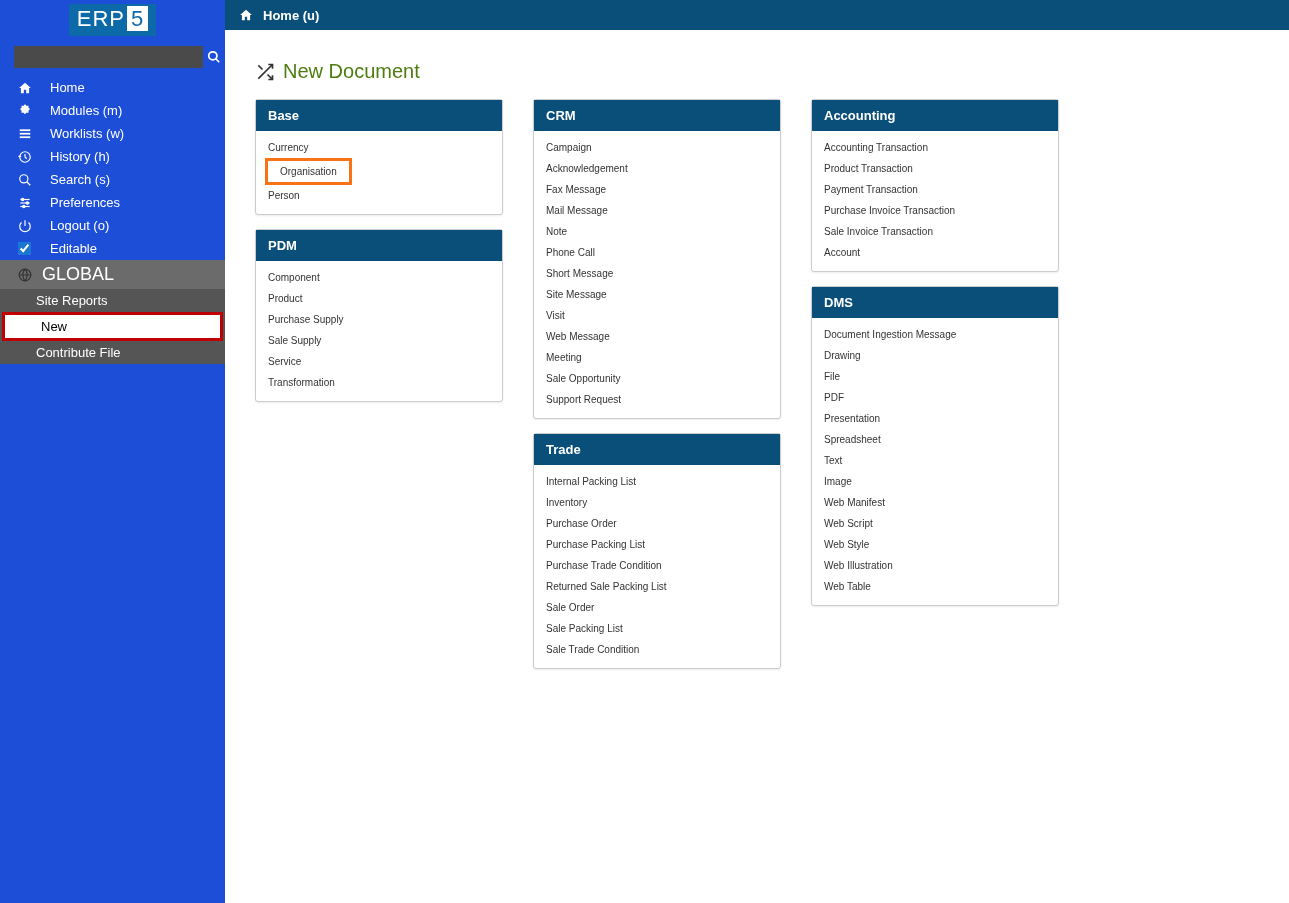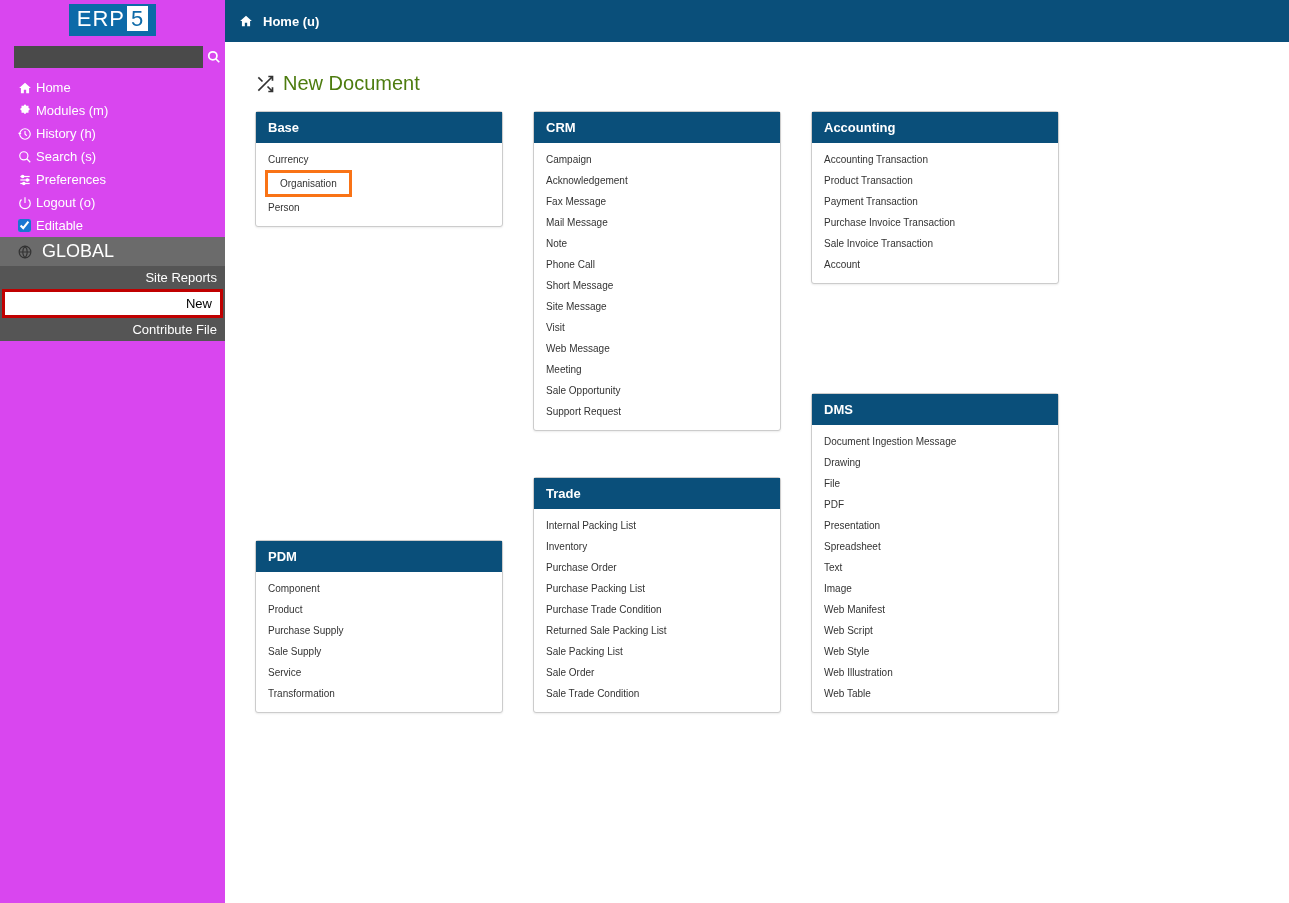--- a/index.html
+++ b/index.html
@@ -7,21 +7,21 @@
     font-family: Arial, Helvetica, sans-serif;
     font-size: 13px;
     background: #fff;
     width: 1289px;
     height: 903px;
     overflow: hidden;
     display: flex;
   }
   .sidebar {
     width: 225px;
-    background: #d946ef;
+    background: #1d4ed8;
     color: #fff;
     display: flex;
     flex-direction: column;
     flex-shrink: 0;
   }
   .logo-area { display:flex; justify-content:center; padding:4px 0 6px 0; }
   .logo {
     background: #0d6aa8;
     color: #fff;
     font-family: 'Arial', sans-serif;
@@ -39,45 +39,45 @@
   .search-btn {
     width:22px; height:22px; background:transparent; border:none; color:#fff; cursor:pointer;
     display:flex; align-items:center; justify-content:center; margin-left:4px;
   }
   .nav-list { list-style:none; }
   .nav-item {
     display:flex; align-items:center; padding:4px 8px 4px 14px; cursor:pointer;
     font-size:13px;
   }
   .nav-item .ico { width:22px; display:inline-flex; justify-content:center; }
-  .nav-item .lbl { margin-left:0;text-align:center; }
+  .nav-item .lbl { margin-left:14px;text-align:center; }
   .global-section { background:#555; }
   .global-header {
     display:flex; align-items:center; padding:4px 8px 4px 14px; font-size:18px; background:#6b6b6b;
   }
   .global-header .ico { width:22px; display:inline-flex; justify-content:center; }
   .global-header .lbl { margin-left:6px; }
   .global-item {
-    padding:4px 8px 4px 36px; font-size:13px; cursor:pointer;text-align:right;
+    padding:4px 8px 4px 36px; font-size:13px; cursor:pointer;
   }
   .global-item.active { background:#fff; color:#000; }
   .active-frame { border:3px solid #c00000; margin:0 2px; }
   .highlight-frame { border:3px solid #f97316; display:inline-block; }
   .chk { margin-right:2px; accent-color:#1976d2; }
 
   .main { flex:1; display:flex; flex-direction:column; }
   .topbar {
-    background:#0a4f7a; color:#fff; height:42px; display:flex; align-items:center; padding:0 14px;
+    background:#0a4f7a; color:#fff; height:30px; display:flex; align-items:center; padding:0 14px;
   }
   .topbar .ico { margin-right:10px; }
   .page-body { padding:30px 30px 20px 30px; overflow:auto; }
   .page-title { display:flex; align-items:center; font-size:20px; color:#4d7c0f; margin-bottom:16px; }
   .page-title .shuffle-ico { margin-right:8px; font-size:18px; }
   .card-grid { display:flex; gap:30px; flex-wrap:wrap; }
-  .card-col { display:flex; flex-direction:column; gap:46px; width:248px;justify-content:space-between; }
+  .card-col { display:flex; flex-direction:column; gap:14px; width:248px; }
   .card {
     border:1px solid #ccc; border-radius:3px; background:#fff;
     box-shadow: 0 1px 2px rgba(0,0,0,0.08);
   }
   .card-header {
     background:#0a4f7a; color:#fff; font-weight:bold; font-size:13px;
     padding:8px 12px;
   }
   .card-body { padding:6px 0 8px 0; }
   .card-item {
@@ -114,20 +114,30 @@
         </span>
         <span class="lbl">Home</span>
       </li>
       <li class="nav-item">
         <span class="ico">
           <svg width="14" height="14" viewBox="0 0 24 24" fill="#fff">
             <path d="M14 3a2 2 0 10-4 0H6v4a2 2 0 100 4v4h4a2 2 0 104 0h4v-4a2 2 0 100-4V3h-4z"></path>
           </svg>
         </span>
         <span class="lbl">Modules (m)</span>
+      </li>
+      <li class="nav-item">
+        <span class="ico">
+          <svg width="14" height="14" viewBox="0 0 24 24" fill="#fff">
+            <rect x="3" y="4" width="18" height="3"></rect>
+            <rect x="3" y="10" width="18" height="3"></rect>
+            <rect x="3" y="16" width="18" height="3"></rect>
+          </svg>
+        </span>
+        <span class="lbl">Worklists (w)</span>
       </li>
       <li class="nav-item">
         <span class="ico">
           <svg width="14" height="14" viewBox="0 0 24 24" stroke="#fff" fill="none" stroke-width="2">
             <path d="M3 12a9 9 0 109-9 9 9 0 00-9 9zm0 0l-2-2m2 2l2-2M12 7v5l3 3"></path>
           </svg>
         </span>
         <span class="lbl">History (h)</span>
       </li>
       <li class="nav-item">
@@ -248,22 +258,22 @@
           </div>
           <div class="card">
             <div class="card-header">Trade</div>
             <div class="card-body">
               <div class="card-item">Internal Packing List</div>
               <div class="card-item">Inventory</div>
               <div class="card-item">Purchase Order</div>
               <div class="card-item">Purchase Packing List</div>
               <div class="card-item">Purchase Trade Condition</div>
               <div class="card-item">Returned Sale Packing List</div>
+              <div class="card-item">Sale Order</div>
               <div class="card-item">Sale Packing List</div>
-              <div class="card-item">Sale Order</div>
               <div class="card-item">Sale Trade Condition</div>
             </div>
           </div>
         </div>
         <div class="card-col">
           <div class="card">
             <div class="card-header">Accounting</div>
             <div class="card-body">
               <div class="card-item">Accounting Transaction</div>
               <div class="card-item">Product Transaction</div>

